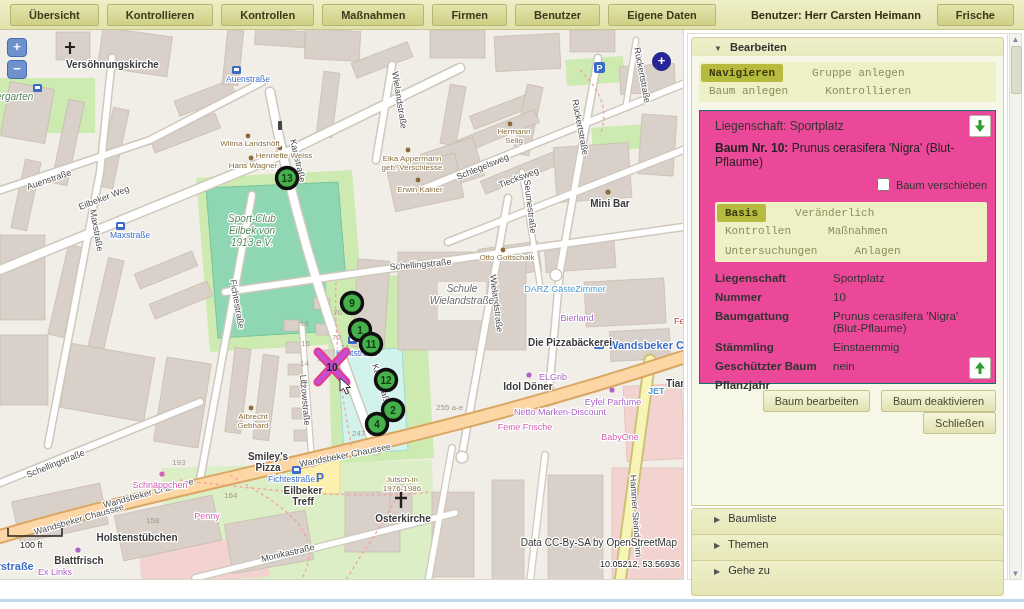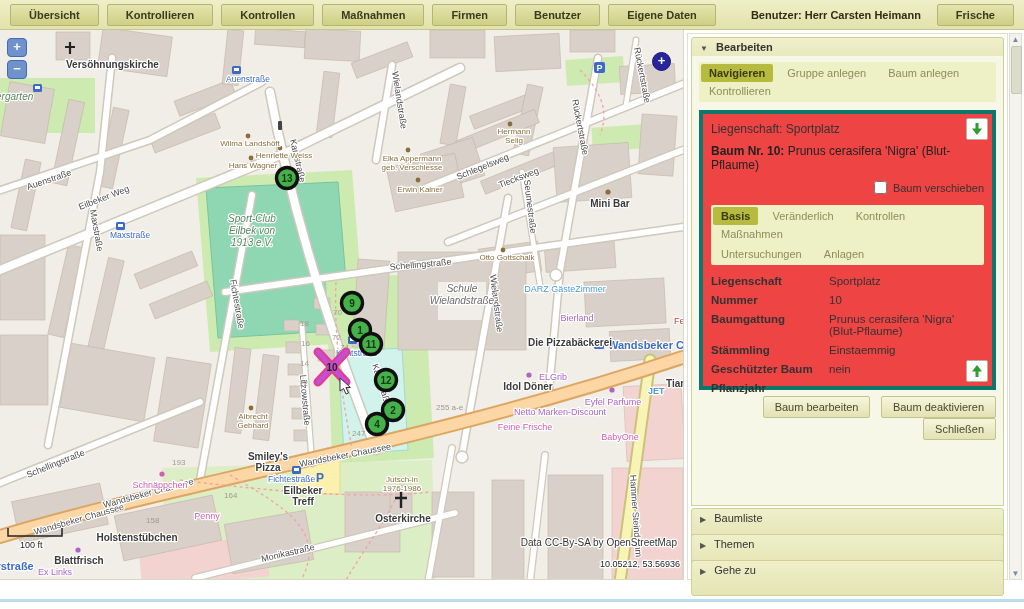--- a/index.html
+++ b/index.html
@@ -46,30 +46,30 @@
   .coord{font-size:9px;fill:#222;}
   .mk{fill:#46b14a;stroke:#101010;stroke-width:3.4;}
   .mkt{font-size:10px;font-weight:bold;fill:#123a12;text-anchor:middle;}
   .mktx{font-size:10px;font-weight:bold;fill:#222;text-anchor:middle;}
 
   
   .sidepanel{position:absolute;left:687px;top:33px;width:321px;height:547px;background:#fff;
     border:1px solid #e0e0d0;box-sizing:border-box;}
   .accbar{position:absolute;left:3px;right:3px;height:36px;background:linear-gradient(#efefca,#e4e4b4);
     border:1px solid #cfcf96;border-radius:3px;font-size:11px;color:#333;line-height:18px;
-    padding:0 8px;box-sizing:border-box;cursor:pointer;}
+    padding:0 22px;box-sizing:border-box;cursor:pointer;}
   .accbar .tri{font-size:8px;color:#555;margin-right:5px;}
   .acc-bearb{top:3px;font-weight:bold;border-radius:3px 3px 0 0;}
   .bearb-body{position:absolute;top:22px;left:3px;right:3px;height:450px;background:#f7f7e8;
     border:1px solid #cfcf96;border-top:none;box-sizing:border-box;padding:6px 7px;}
   .modetabs,.dtabs{background:#eef0c6;border-radius:2px;padding:2px;font-size:11px;}
-  .tab{display:inline-block;padding:3px 8px;margin-right:3px;border-radius:2px;color:#8e8e5a;cursor:pointer;}
+  .tab{display:inline-block;padding:3px 8px;margin-right:18px;border-radius:2px;color:#8e8e5a;cursor:pointer;font-family:Liberation Mono, monospace;}
   .tab.on{background:#b6ba3e;color:#3c3c0e;font-weight:bold;}
-  .whitebox{background:#ef4444;border:4px solid #0f766e;margin-top:8px;position:relative;
-    padding:8px 8px 6px 8px;height:258px;}
+  .whitebox{background:#ec4899;border:1px solid #0f766e;margin-top:8px;position:relative;
+    padding:8px 8px 6px 15px;height:258px;}
   .lgline{font-size:12px;color:#333;}
   .baumline{font-size:12px;color:#222;margin-top:8px;}
   .baumline b{font-weight:bold;}
   .checkrow{text-align:right;font-size:11px;color:#333;margin-top:6px;}
   .checkrow input{vertical-align:-2px;margin-right:3px;}
   .dtabs{margin-top:8px;}
   .dtabs .row2{margin-top:2px;}
   .fields{margin-top:10px;}
   .frow{display:flex;font-size:11.5px;color:#333;margin-bottom:7px;}
   .flab{width:118px;font-weight:bold;flex:none;}

